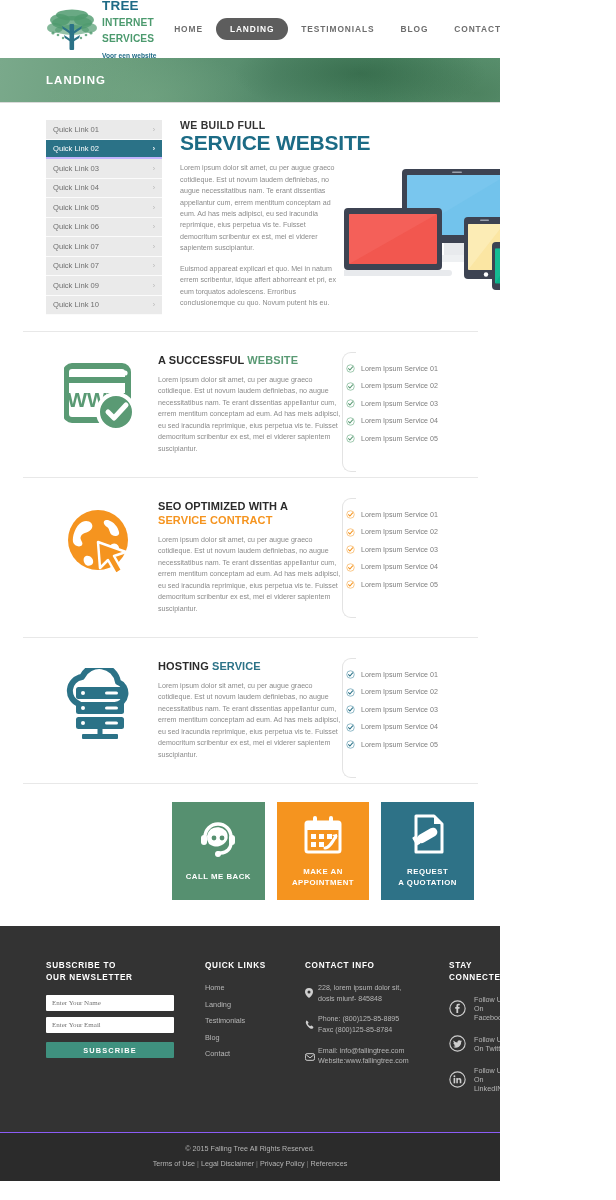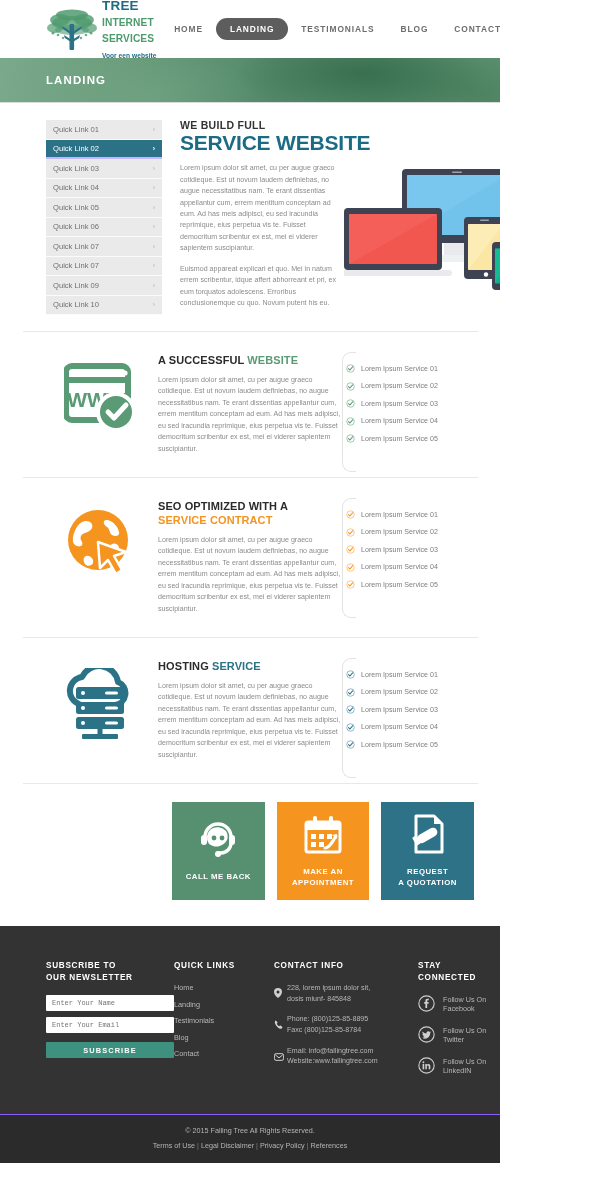--- a/index.html
+++ b/index.html
@@ -95,28 +95,28 @@
   }
   .cta .cicon{margin-bottom:9px;}
   .cta .clabel{font-size:7.8px;font-weight:bold;letter-spacing:.5px;line-height:1.35;}
   .cta-green{background:#569070;}
   .cta-orange{background:#f5941f;}
   .cta-blue{background:#2e7287;}
 
   
   .footer{background:#333333;padding:34px 0 26px 0;display:flex;}
   .f-col-sub{width:128px;flex:0 0 128px;margin-left:46px;}
-  .f-col-links{width:100px;flex:0 0 100px;}
+  .f-col-links{width:100px;flex:0 0 100px;margin-left:31px;}
   .f-col-contact{width:130px;flex:0 0 130px;margin-left:0px;}
   .f-col-social{flex:1;margin-left:14px;}
   .f-head{font-size:8.2px;font-weight:bold;color:#fff;letter-spacing:.7px;line-height:1.45;margin-bottom:11px;}
   .f-input{
     width:128px;height:16px;background:#fff;border:none;border-radius:1px;
     font-size:7px;color:#a9a9a9;padding:0 6px;margin-bottom:6px;display:flex;align-items:center;
-    font-family:Liberation Mono, monospace;
+    font-family:Liberation Serif, serif;
   }
   .f-btn{
     width:128px;height:16px;background:#3f917f;color:#fff;border:none;border-radius:1px;
     font-size:7.4px;font-weight:bold;letter-spacing:1.1px;cursor:pointer;
     font-family:"Liberation Sans", sans-serif;
   }
   .f-link{display:block;font-size:7.3px;color:#b7b7b7;text-decoration:none;margin-bottom:7.5px;}
   .ci-row{display:flex;margin-bottom:10px;}
   .ci-ico{width:13px;flex:0 0 13px;padding-top:1px;}
   .ci-txt{font-size:7.1px;color:#b7b7b7;line-height:1.5;}

